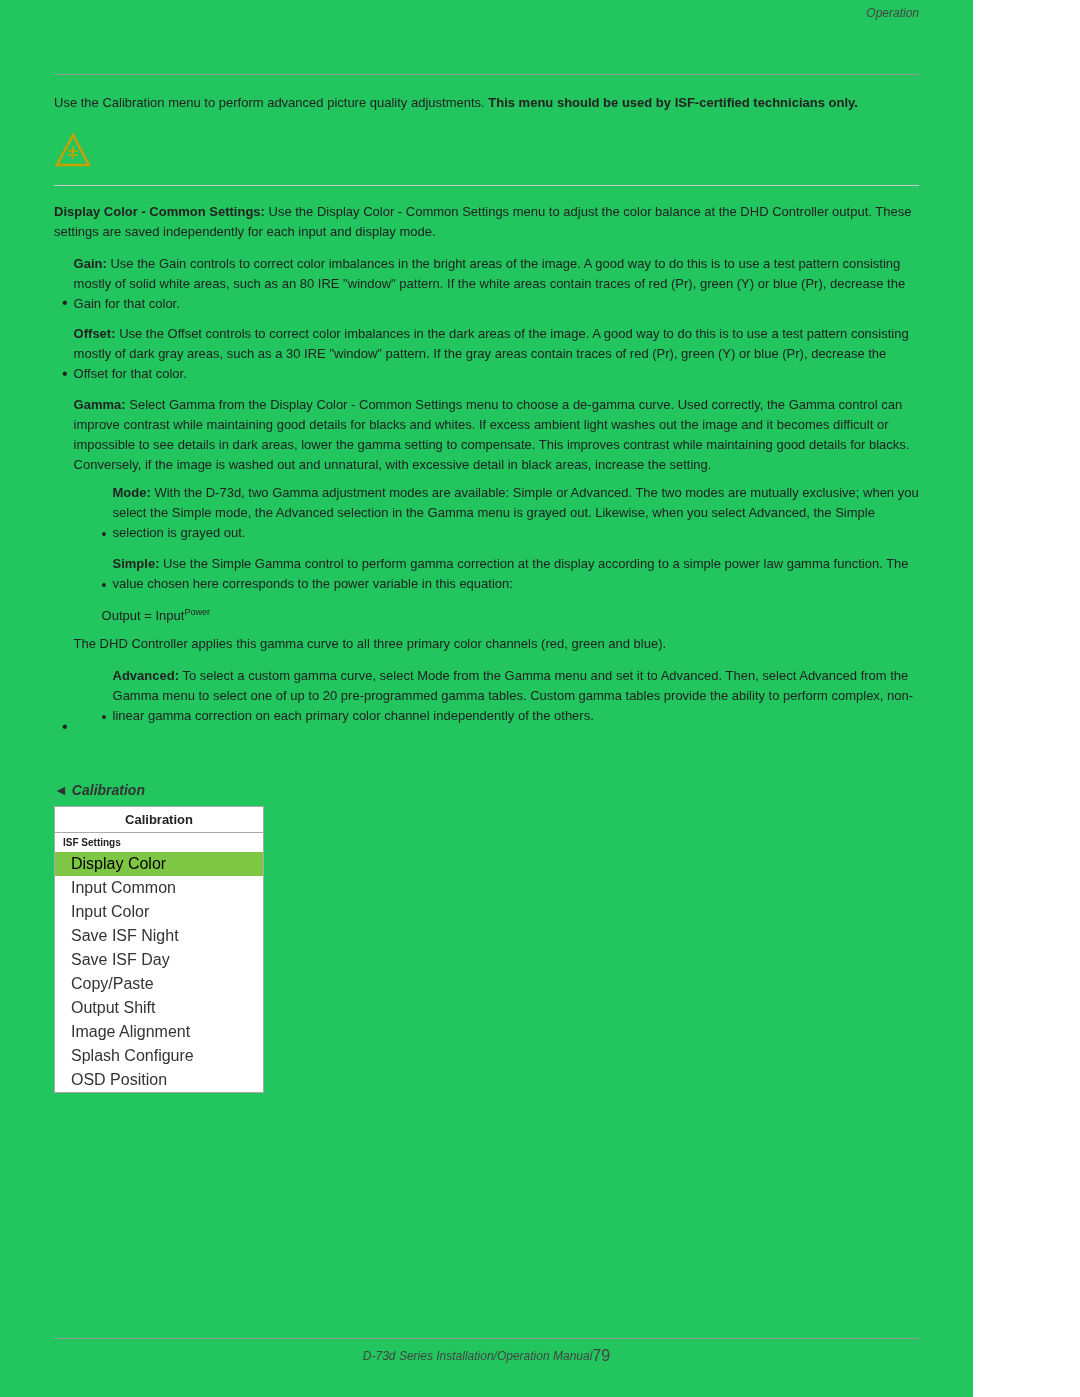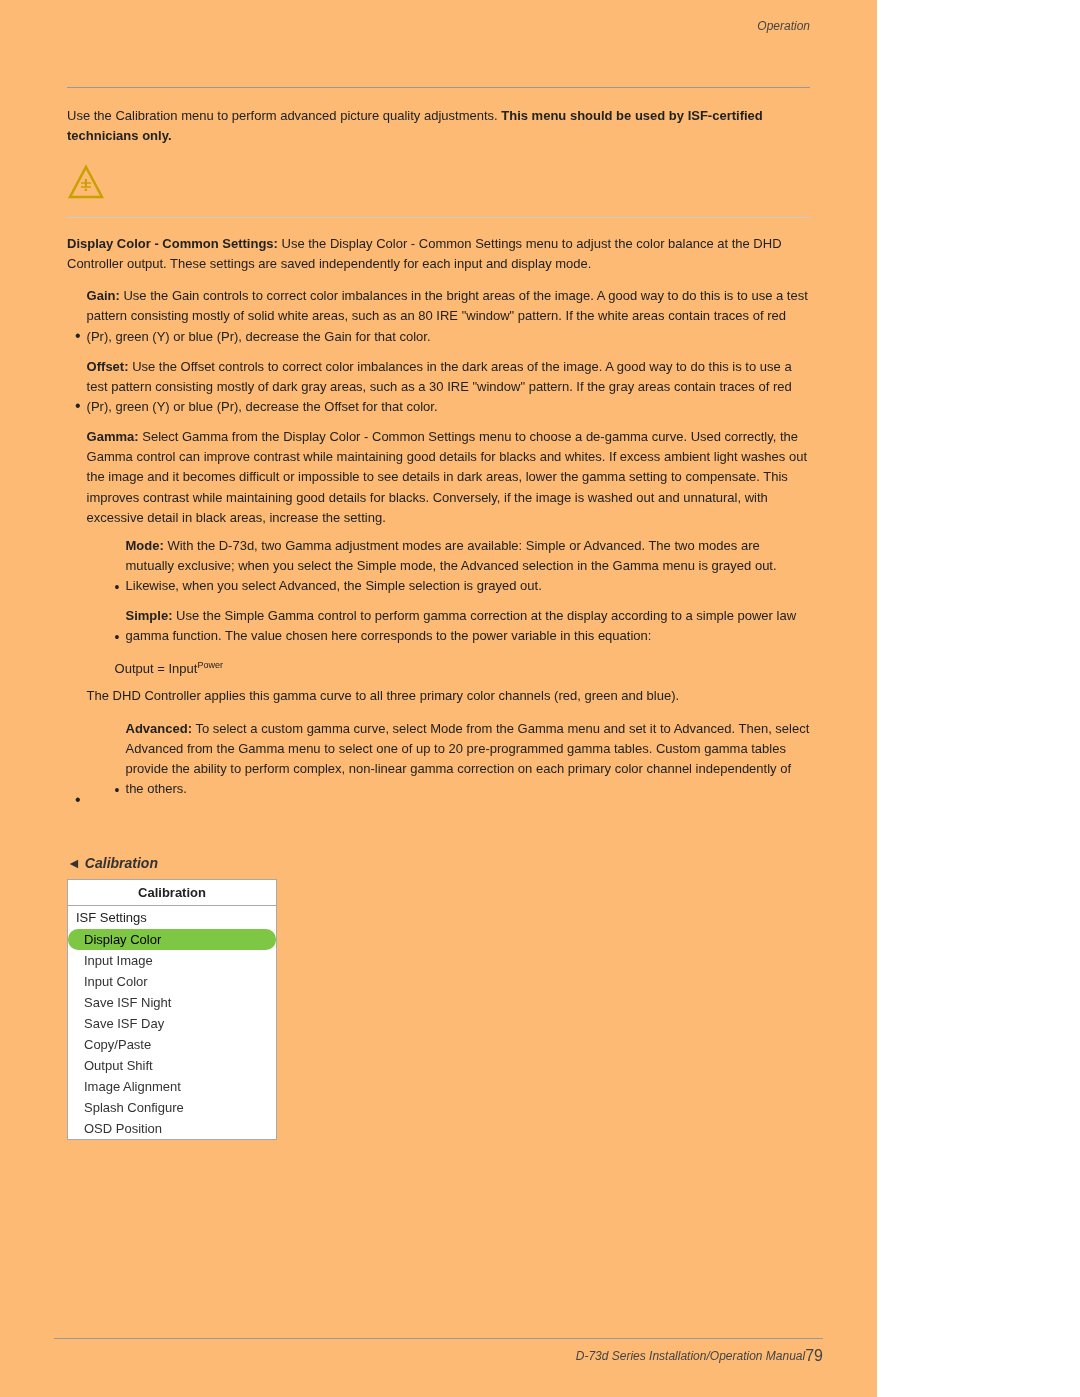--- a/index.html
+++ b/index.html
@@ -6,25 +6,25 @@
     body {
       font-family: Arial, Helvetica, sans-serif;
       font-size: 13px;
       background: #fff;
       color: #222;
       width: 1080px;
       min-height: 1397px;
       position: relative;
     }
     .page {
-      width: 877px;
+      width: 973px;
       min-height: 1397px;
-      padding: 13px;
+      padding: 0;
       position: relative;
-      background: #fdba74;
+      background: #22c55e;
     }
     
     .top-rule {
       border-top: 1px solid #999;
       margin: 0 54px;
       margin-top: 54px;
     }
     
     .operation-label {
       text-align: right;
@@ -152,45 +152,44 @@
       background: #fff;
       text-align: center;
       font-weight: bold;
       font-size: 13px;
       padding: 5px 8px;
       border-bottom: 1px solid #aaa;
       color: #222;
     }
     .menu-subsection-header {
       background: #fff;
-      font-weight: normal;
-      font-size: 13px;
+      font-weight: bold;
+      font-size: 10px;
       padding: 4px 8px;
       color: #222;
     }
     .menu-item {
-      font-size: 13px;
+      font-size: 16px;
       padding: 3px 16px;
       color: #333;
       cursor: default;
-      border-radius: 10px;
     }
     .menu-item.active {
       background: #7dc744;
       color: #000;
       font-weight: normal;
     }
     
     .footer {
       position: absolute;
       bottom: 32px;
       left: 54px;
       right: 54px;
       display: flex;
-      justify-content: flex-end;
+      justify-content: center;
       align-items: center;
       border-top: 1px solid #999;
       padding-top: 8px;
     }
     .footer-left {
       font-size: 12px;
       font-style: italic;
       color: #444;
     }
     .footer-center {
@@ -290,21 +289,21 @@
 
       <div class="calibration-header">
         <span class="calibration-arrow">◄</span>
         <span class="calibration-title">Calibration</span>
       </div>
 
       <div class="menu-box">
         <div class="menu-section-header">Calibration</div>
         <div class="menu-subsection-header">ISF Settings</div>
         <div class="menu-item active">Display Color</div>
-        <div class="menu-item">Input Image</div>
+        <div class="menu-item">Input Common</div>
         <div class="menu-item">Input Color</div>
         <div class="menu-item">Save ISF Night</div>
         <div class="menu-item">Save ISF Day</div>
         <div class="menu-item">Copy/Paste</div>
         <div class="menu-item">Output Shift</div>
         <div class="menu-item">Image Alignment</div>
         <div class="menu-item">Splash Configure</div>
         <div class="menu-item">OSD Position</div>
       </div>
 

